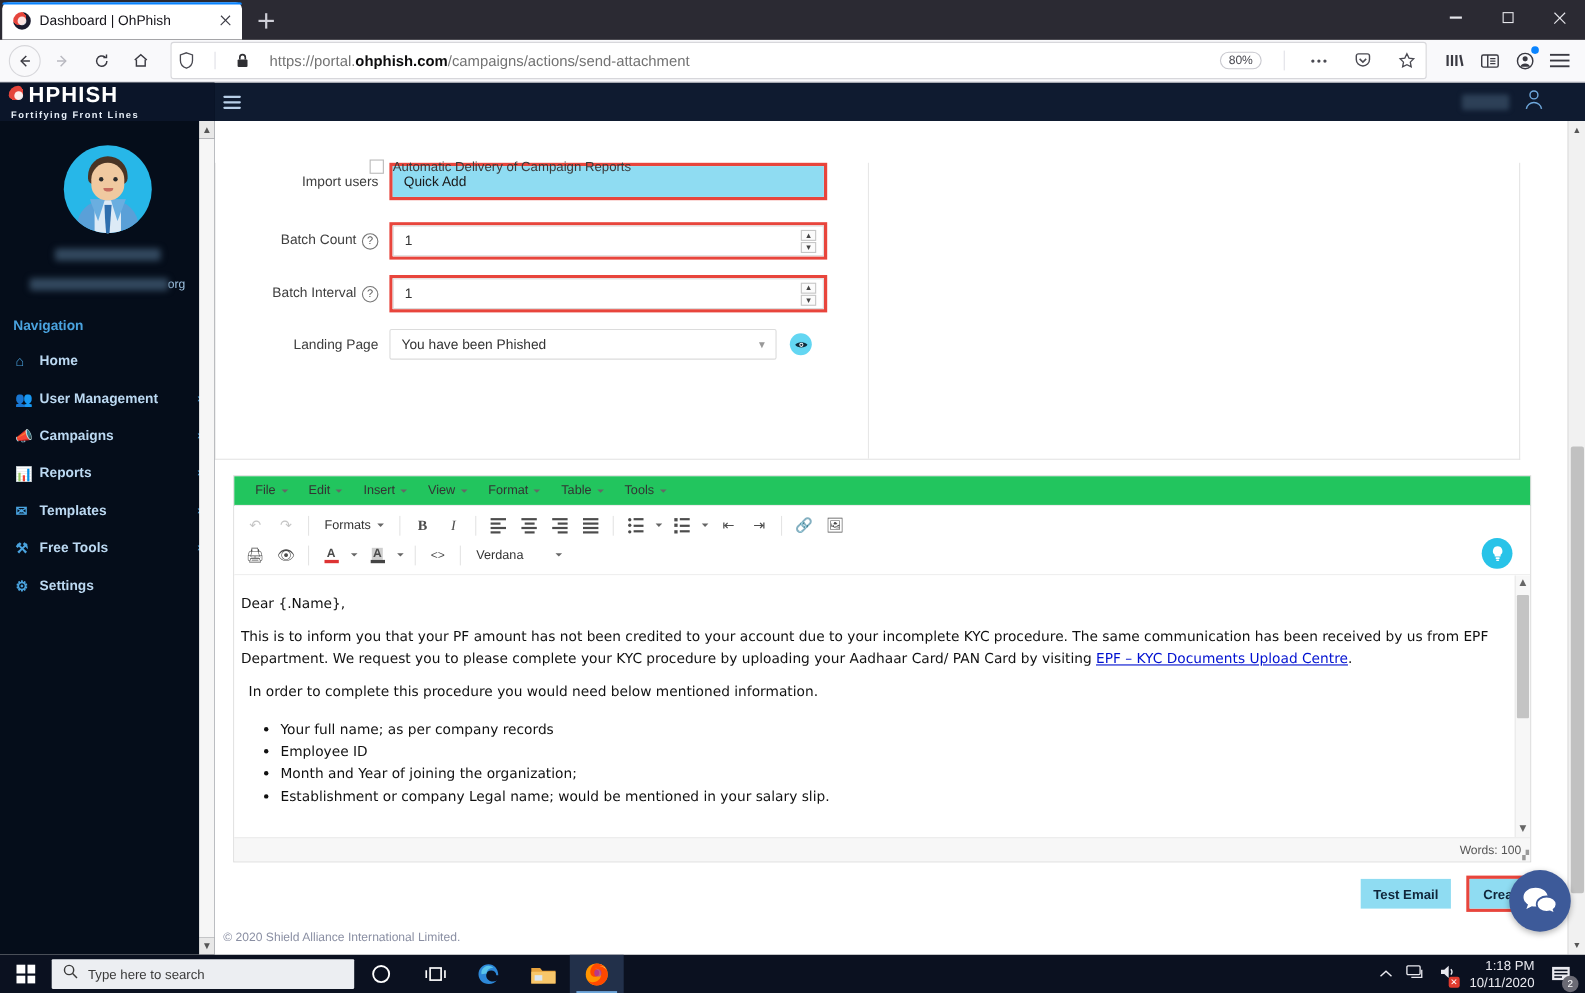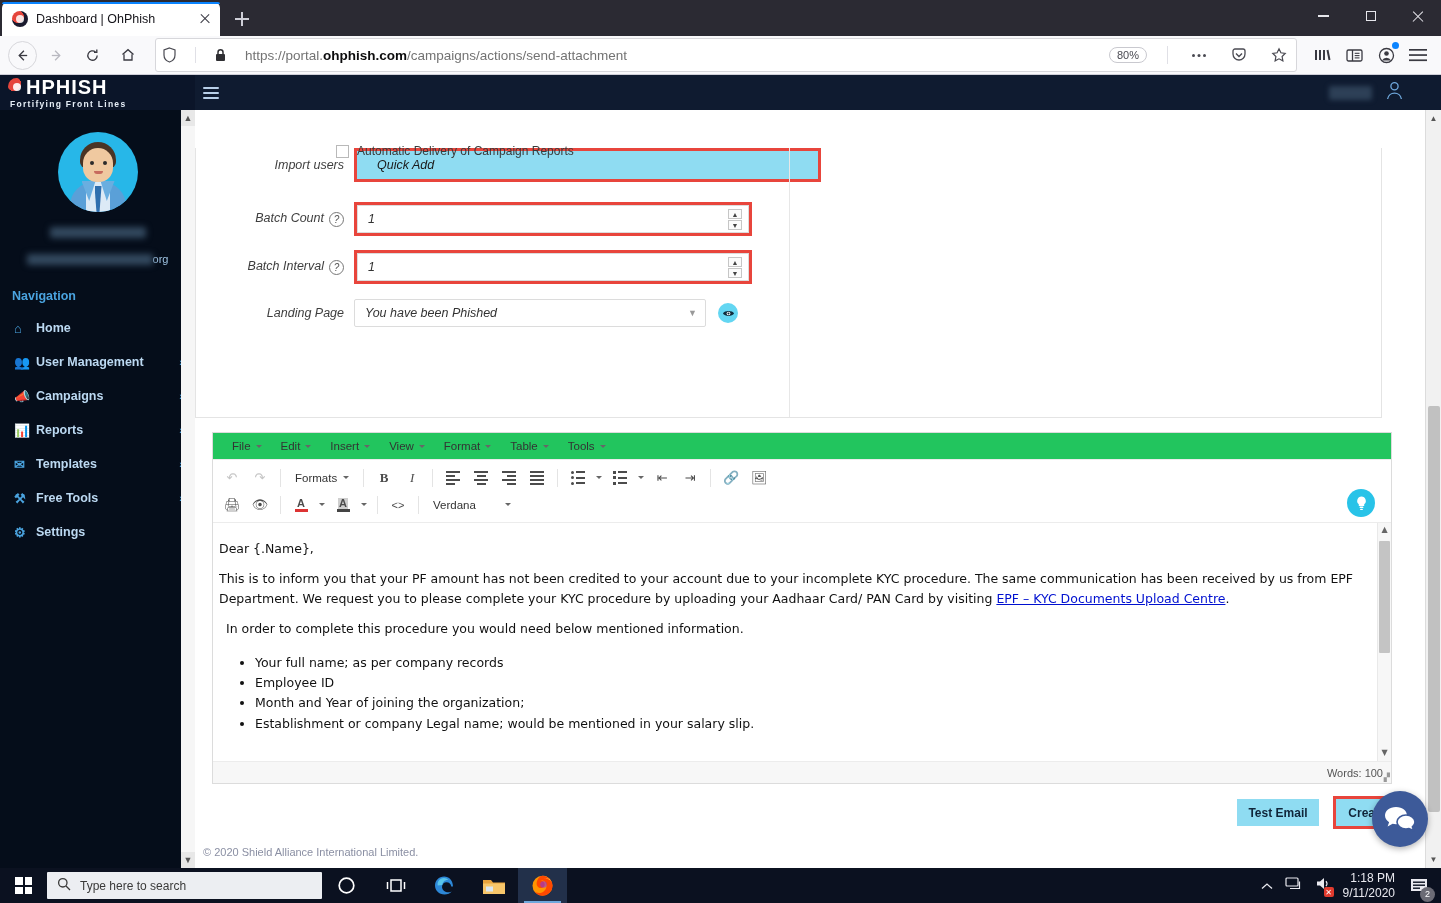--- a/index.html
+++ b/index.html
@@ -171,32 +171,32 @@
   .form-card {
     margin: 0; border: 1px solid #e4e4e4; border-top: none;
     width: 1187px; background: #fff; position: relative; height: 270px;
   }
   .form-divider { position: absolute; left: 593px; top: 0; bottom: 0; width: 1px; background: #e7e7e7; }
 
   .chk-row { position: absolute; left: 140px; top: -4px; display: flex; align-items: center; gap: 8px; }
   .chkbox { width: 13px; height: 13px; border: 1px solid #b9b9b9; background: #fff; }
   .chk-lbl { font-size: 12px; color: #3a3a3a; }
 
-  .frow { display: flex; align-items: center; margin-top: 0; font-style: italic; }
+  .frow { display: flex; align-items: center; margin-top: 0; }
   .flabel { width: 158px; text-align: right; font-size: 12.5px; color: #3e3e3e; padding-right: 10px; }
   .qmark {
     display: inline-flex; align-items:center; justify-content:center;
     width: 15px; height: 15px; border-radius: 50%; border: 1px solid #777;
     font-size: 10px; color: #555; margin-left: 5px; vertical-align: middle;
   }
   .hl-box { border: 3px solid #e8453c; padding: 0; }
 
   .import-field {
-    width: 461px; height: 28px; background: #8fdcf2; display: flex; align-items: center;
-    padding-left: 20px; font-size: 12.5px; color: #1b1b1b; cursor: pointer;
+    width: 392px; height: 28px; background: #8fdcf2; display: flex; align-items: center;
+    padding-left: 10px; font-size: 12.5px; color: #1b1b1b; cursor: pointer;
   }
   .num-field {
     width: 392px; height: 28px; background: #fff; border: 1px solid #dcdcdc;
     display: flex; align-items: center; padding-left: 10px; font-size: 12.5px; color: #333;
     position: relative;
   }
   .spinner { position: absolute; right: 6px; top: 3px; display: flex; flex-direction: column; gap: 1px; }
   .spin-btn { width: 14px; height: 10px; border: 1px solid #c6c6c6; background: #fbfbfb; display:flex; align-items:center; justify-content:center; font-size: 7px; color:#444; cursor:pointer; }
 
   .select-field {
@@ -849,21 +849,21 @@
     </span>
     <span style="position:relative">
       <svg width="16" height="15" viewBox="0 0 16 15">
           <path d="M2 5.5 H5 L9 2 V13 L5 9.5 H2 Z" fill="#e9e9ef"></path>
           <path d="M11 5 A4 4 0 0 1 11 10" fill="none" stroke="#e9e9ef" stroke-width="1.2"></path>
         </svg>
       <span class="mute-x">✕</span>
     </span>
     <span class="tray-clock">
       <div>1:18 PM</div>
-      <div>9/11/2020</div>
+      <div>10/11/2020</div>
     </span>
     <span class="tray-notif">
       <svg width="19" height="17" viewBox="0 0 19 17">
           <rect x="1" y="2" width="16" height="12" fill="#e9e9ef"></rect>
           <rect x="3" y="4.5" width="12" height="1.4" fill="#0b1120"></rect>
           <rect x="3" y="7.5" width="12" height="1.4" fill="#0b1120"></rect>
           <rect x="3" y="10.5" width="7" height="1.4" fill="#0b1120"></rect>
         </svg>
       <span class="notif-badge">2</span>
     </span>

